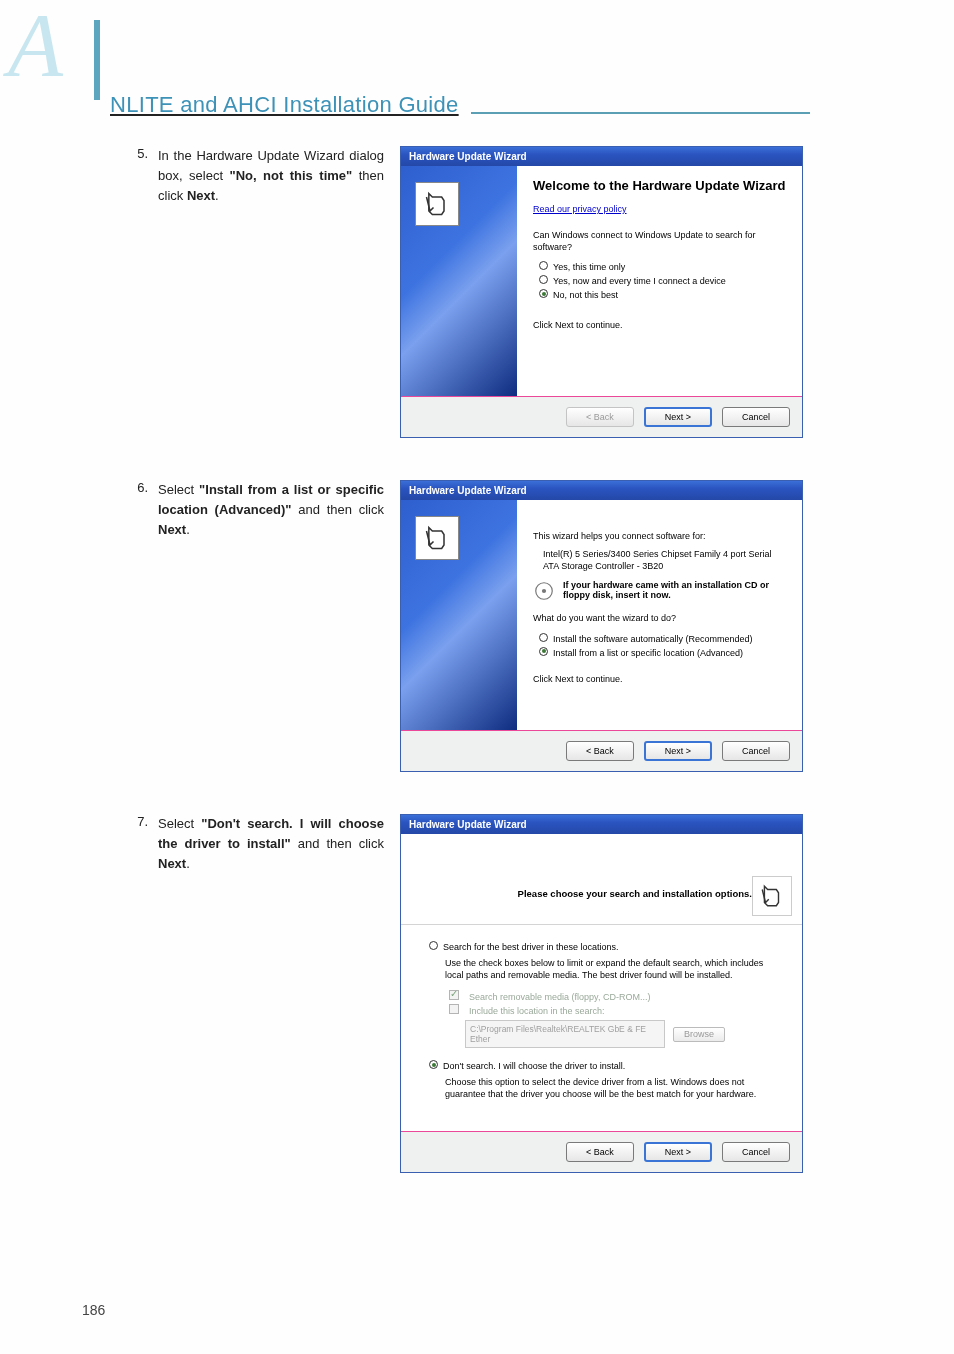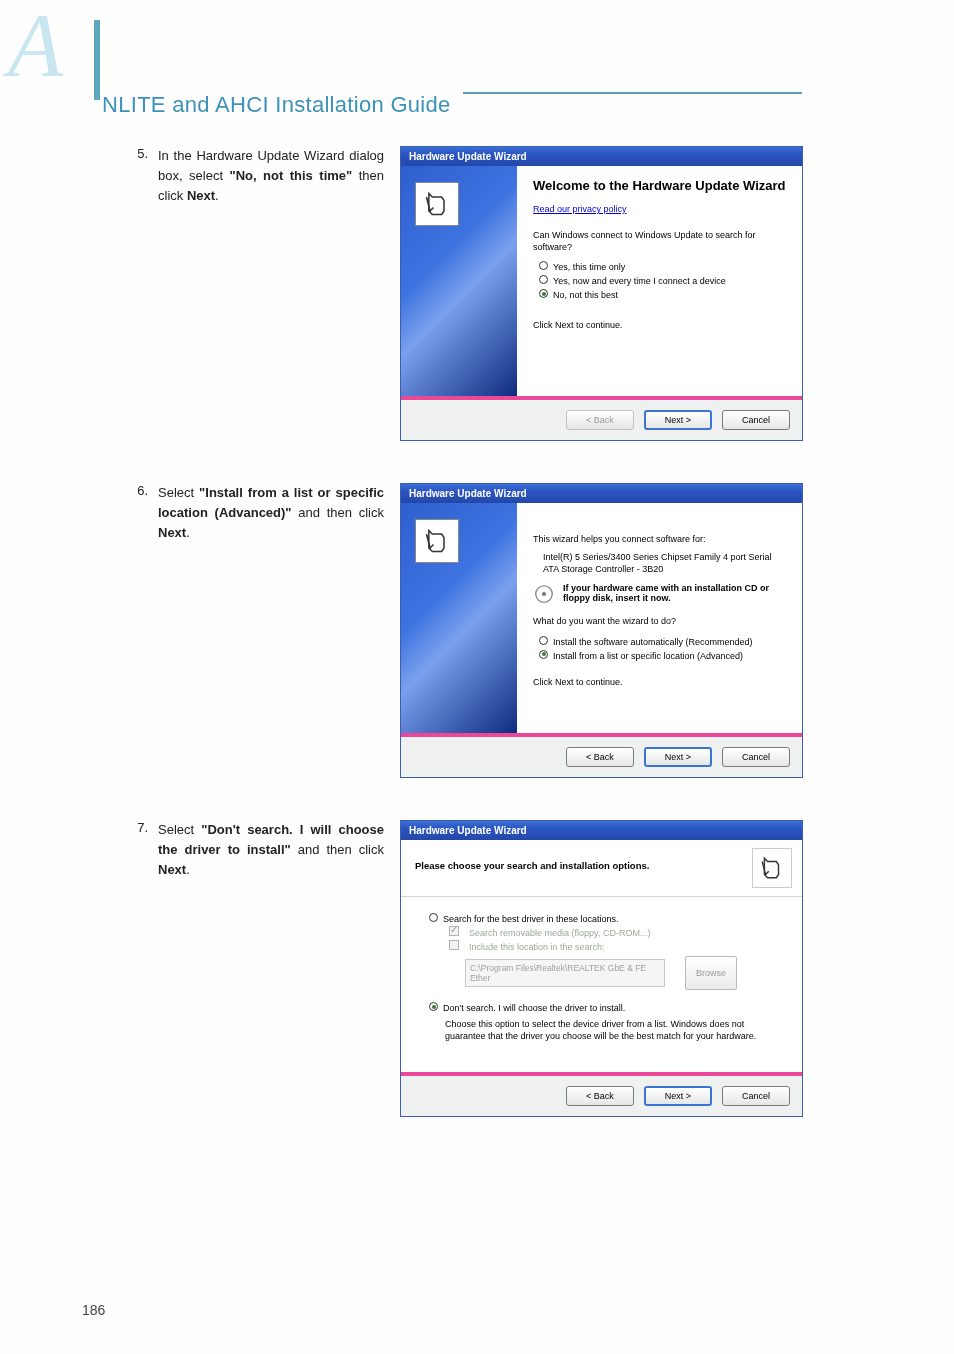--- a/index.html
+++ b/index.html
@@ -28,24 +28,25 @@
     position: absolute;
     top: 20px;
     left: 94px;
     width: 6px;
     height: 80px;
     background: #5da6bf;
   }
   .header-row {
     position: absolute;
     top: 92px;
-    left: 102px;
+    left: 110px;
     width: 700px;
     display: flex;
-    align-items: flex-start;
+    align-items: flex-end;
+    text-decoration: underline;
   }
   .header-title {
     color: #3d92b8;
     font-family: 'Segoe UI Light', 'Segoe UI', Arial, sans-serif;
     font-size: 22px;
     font-weight: 300;
     letter-spacing: 0.3px;
   }
   .header-rule {
     flex: 1;
@@ -94,21 +95,21 @@
   .wiz-main { flex:1; padding: 12px 16px 10px 16px; }
   .wiz-h1 { font-family: Tahoma, sans-serif; font-size: 13px; font-weight: bold; margin-bottom: 10px; }
   .wiz-sub { font-weight: bold; font-size: 9.5px; margin-bottom: 6px; }
   .wiz-p { font-size: 9px; line-height: 1.35; margin-bottom: 6px; }
   .wiz-link { color: #0000cc; text-decoration: underline; }
   .opt { display:flex; align-items: baseline; gap:5px; padding: 1px 0; margin-left: 6px; }
   .radio { display:inline-block; width:9px; height:9px; border:1px solid #333; border-radius:50%; position:relative; flex-shrink:0; margin-top:1px;}
   .radio.sel::after { content:""; position:absolute; inset:1.5px; border-radius:50%; background:#3a7a36; }
   .wiz-btns {
     background: #eef1f0;
-    border-top: 4px solid #ec4899;
+    border-top: 1px solid #ec4899;
     padding: 10px 12px 10px 0;
     display:flex; justify-content:flex-end; gap:10px;
   }
   .wbtn {
     min-width: 68px; height: 20px;
     border: 1px solid #7a7a7a; border-radius: 3px;
     background: linear-gradient(#fff,#e6e6e6);
     font-size: 9px; font-family: Tahoma, sans-serif;
     display:flex; align-items:center; justify-content:center;
   }
@@ -122,28 +123,28 @@
   .cd-row { display:flex; gap:8px; align-items:flex-start; margin: 8px 0 10px; }
   .cd-row svg { width:22px; height:22px; flex-shrink:0; }
   .check { display:inline-block; width:10px; height:10px; border:1px solid #b4b4b4; background:#f3f3f3; margin-right:5px; position:relative; flex-shrink:0; }
   .check.on::after { content:"✓"; position:absolute; top:-3px; left:0; font-size:10px; color:#7ea57e; }
   .txtfield {
     border:1px solid #c8c8c8; background:#f5f5f5; color:#a0a0a0;
     height:28px; font-size:8.5px; padding:1px 4px; width:200px;
     display:inline-flex; align-items:center;
   }
   .browse {
-    height:34px; min-width:52px; border:1px solid #bbb; border-radius:2px;
+    height:15px; min-width:52px; border:1px solid #bbb; border-radius:2px;
     background:linear-gradient(#fff,#ebebeb); font-size:9px; color:#9a9a9a;
-    display:inline-flex; align-items:center; justify-content:center;margin-left:12px;
+    display:inline-flex; align-items:center; justify-content:center;
   }
   .head-band {
     background:#fff; border-bottom:1px solid #d4d4d4;
     padding:8px 10px 8px 14px;
-    display:flex; justify-content:space-between; align-items:center;
+    display:flex; justify-content:flex-end; align-items:center;margin-top:34px;
   }
   .page-num {
     position:absolute; bottom:36px; left:82px;
     font-size:14px; color:#444;
   }
 </style>
 </head>
 <body>
 
 <div class="corner-letter">A</div>
@@ -263,20 +264,21 @@
                 <path d="M5 3l3 3h8l2 3v9l-2 3H8l-3-3V3z" fill="none" stroke="#333" stroke-width="1.3"></path>
                 <path d="M3 6l3 12 3-3" fill="none" stroke="#333" stroke-width="1.3"></path>
               </svg>
           </div>
         </div>
         <div style="padding:14px 20px 8px 28px; background:#fff">
           <div class="opt" style="margin-left:0">
               <span class="radio"></span>
               <span>Search for the best driver in these locations.</span>
             </div>
+          <div class="wiz-p" style="margin:4px 0 8px 16px">Use the check boxes below to limit or expand the default search, which includes local paths and removable media. The best driver found will be installed.</div>
           <div style="margin-left:20px; color:#9aa99a">
             <div class="opt" style="margin-left:0">
                 <span class="check on"></span>
                 <span>Search removable media (floppy, CD-ROM...)</span>
               </div>
             <div class="opt" style="margin-left:0">
                 <span class="check"></span>
                 <span>Include this location in the search:</span>
               </div>
             <div style="display:flex; gap:8px; margin:3px 0 10px 16px; align-items:center">

